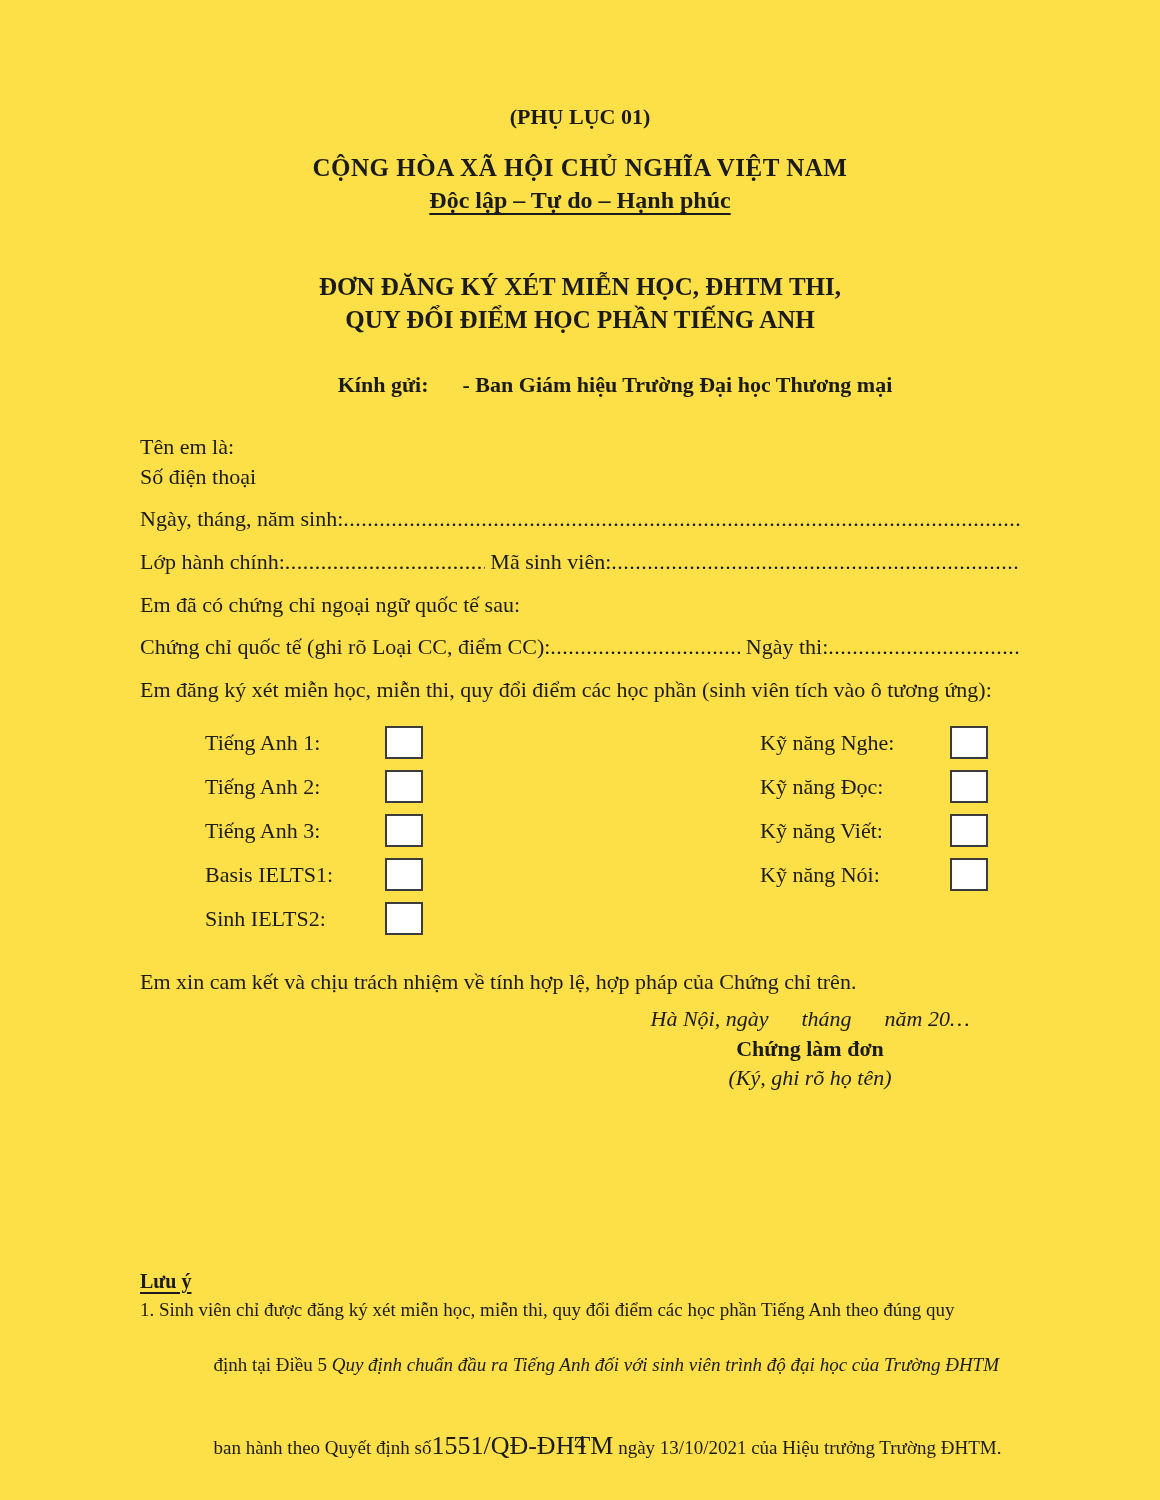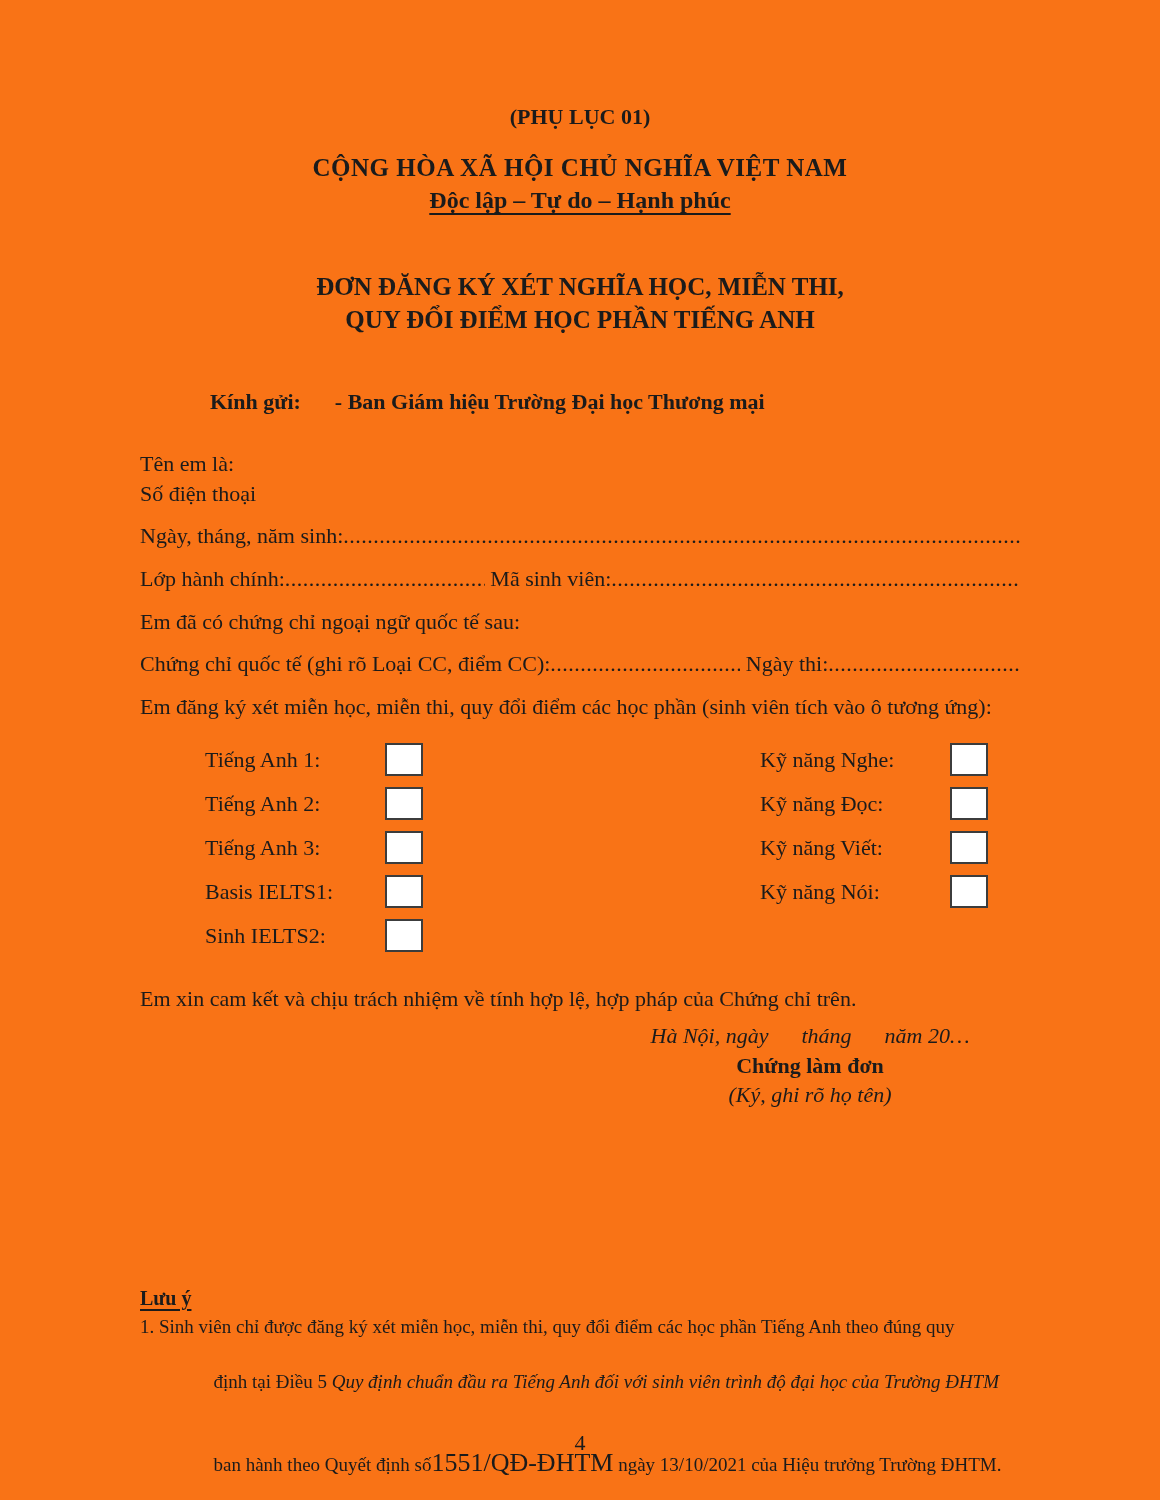--- a/index.html
+++ b/index.html
@@ -1,43 +1,44 @@
 <!DOCTYPE html>
 <html><head>
 <meta charset="utf-8">
 <style>
   html,body { margin:0; padding:0; background:#e8e8e8; }
   .page {
     position: relative;
     width: 1160px;
     height: 1500px;
     margin: 0 auto;
-    background: #f97316;
+    background: #fde047;
     font-family: "Liberation Serif", "DejaVu Serif", serif;
     color: #1b1b1b;
     overflow: hidden;
     box-sizing: border-box;
     padding: 104px 140px 0 140px;
   }
   .center { text-align: center; }
 
   .appendix { font-size: 22px; font-weight: bold; }
   .national-title { margin-top: 24px; font-size: 25px; font-weight: bold; letter-spacing: 0.5px; }
   .motto { margin-top: 5px; font-size: 24px; font-weight: bold; }
   .motto span { text-decoration: underline; text-underline-offset: 5px; }
 
   .doc-title { margin-top: 56px; font-size: 25px; font-weight: bold; line-height: 1.32; }
 
   .recipient-line {
-    margin-top: 53px;
+    margin-top: 36px;
     padding-left: 70px;
     font-size: 22px;
     font-weight: bold;
     display: flex;
     white-space: pre;
+    justify-content: center;
   }
   .recipient-line .gap { width: 34px; }
 
   .form-line {
     display: flex;
     align-items: baseline;
     font-size: 22px;
     line-height: 1.35;
     white-space: pre;
     overflow: hidden;
@@ -85,21 +86,21 @@
 
   <div class="appendix center">(PHỤ LỤC 01)</div>
 
   <div class="national-title center">CỘNG HÒA XÃ HỘI CHỦ NGHĨA VIỆT NAM</div>
 
   <div class="motto center">
     <span>Độc lập – Tự do – Hạnh phúc</span>
   </div>
 
   <div class="doc-title center">
-    <div>ĐƠN ĐĂNG KÝ XÉT NGHĨA HỌC, MIỄN THI,</div>
+    <div>ĐƠN ĐĂNG KÝ XÉT MIỄN HỌC, ĐHTM THI,</div>
     <div>QUY ĐỔI ĐIỂM HỌC PHẦN TIẾNG ANH</div>
   </div>
 
   <div class="recipient-line">
     <span>Kính gửi:</span>
     <span class="gap"></span>
     <span>- Ban Giám hiệu Trường Đại học Thương mại</span>
   </div>
 
   <div class="form-line mt-first">

